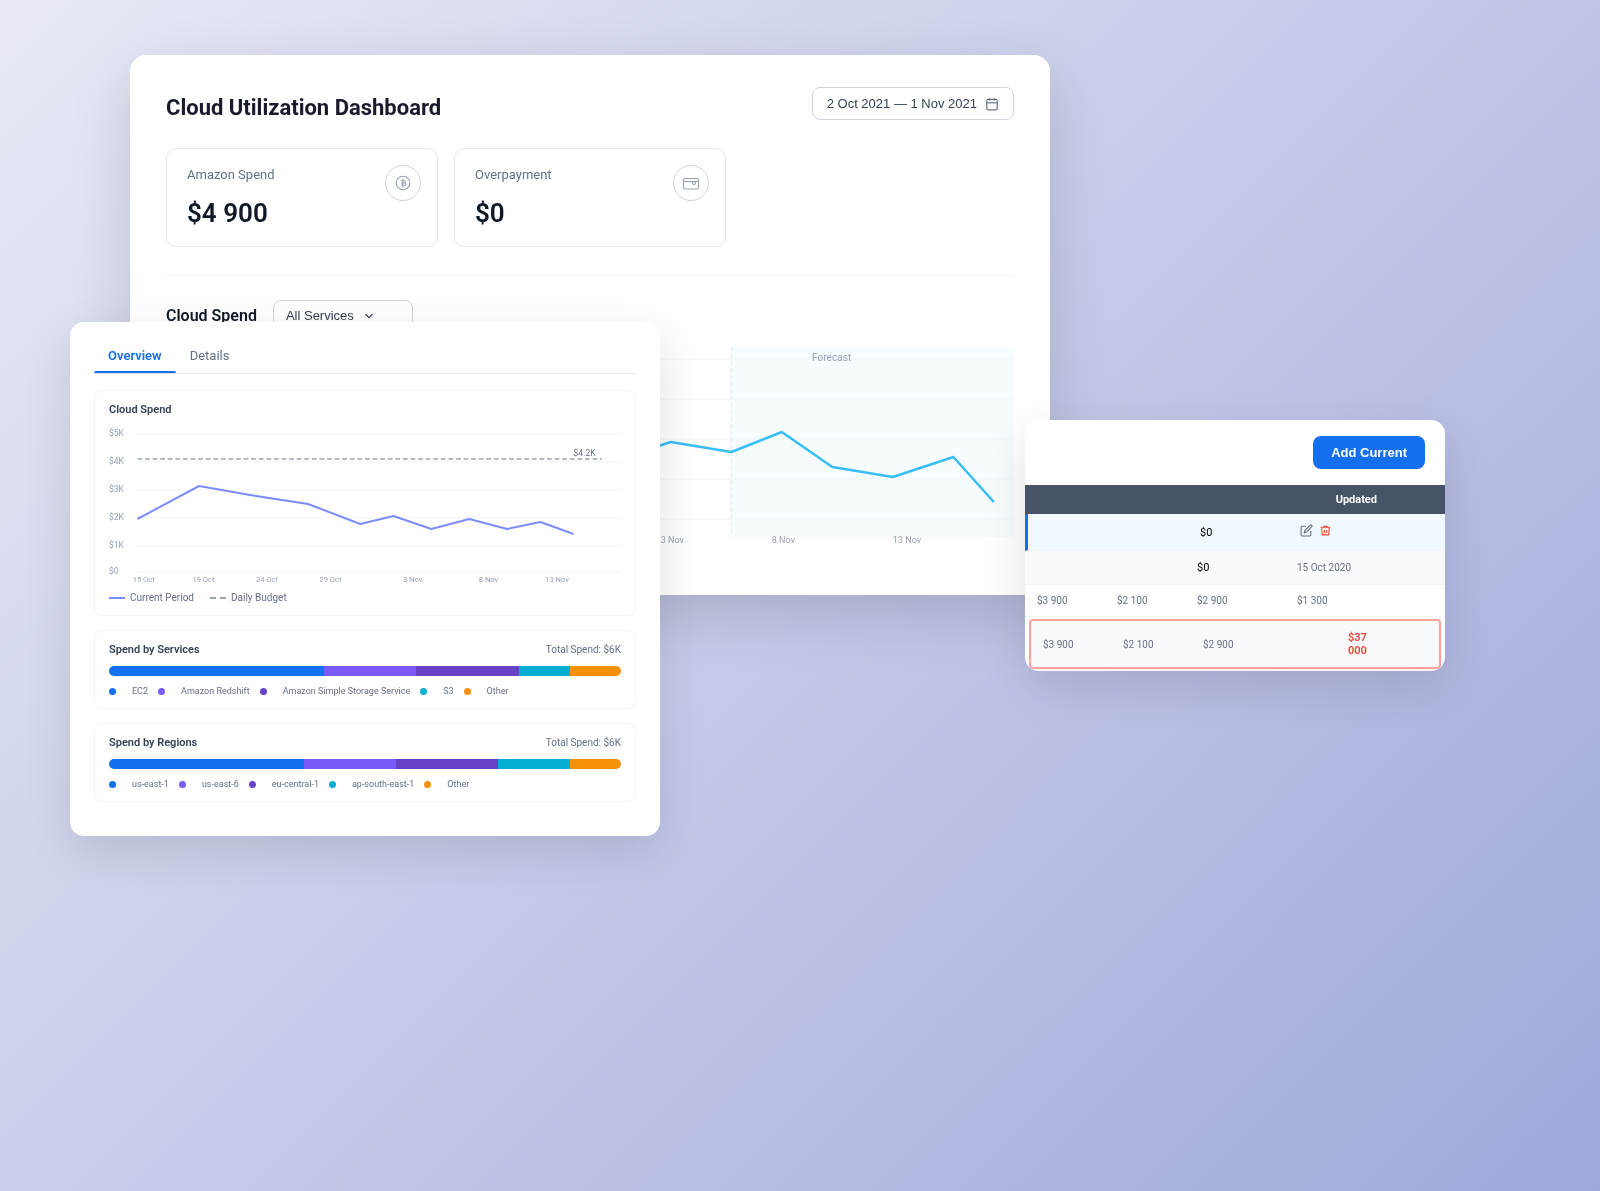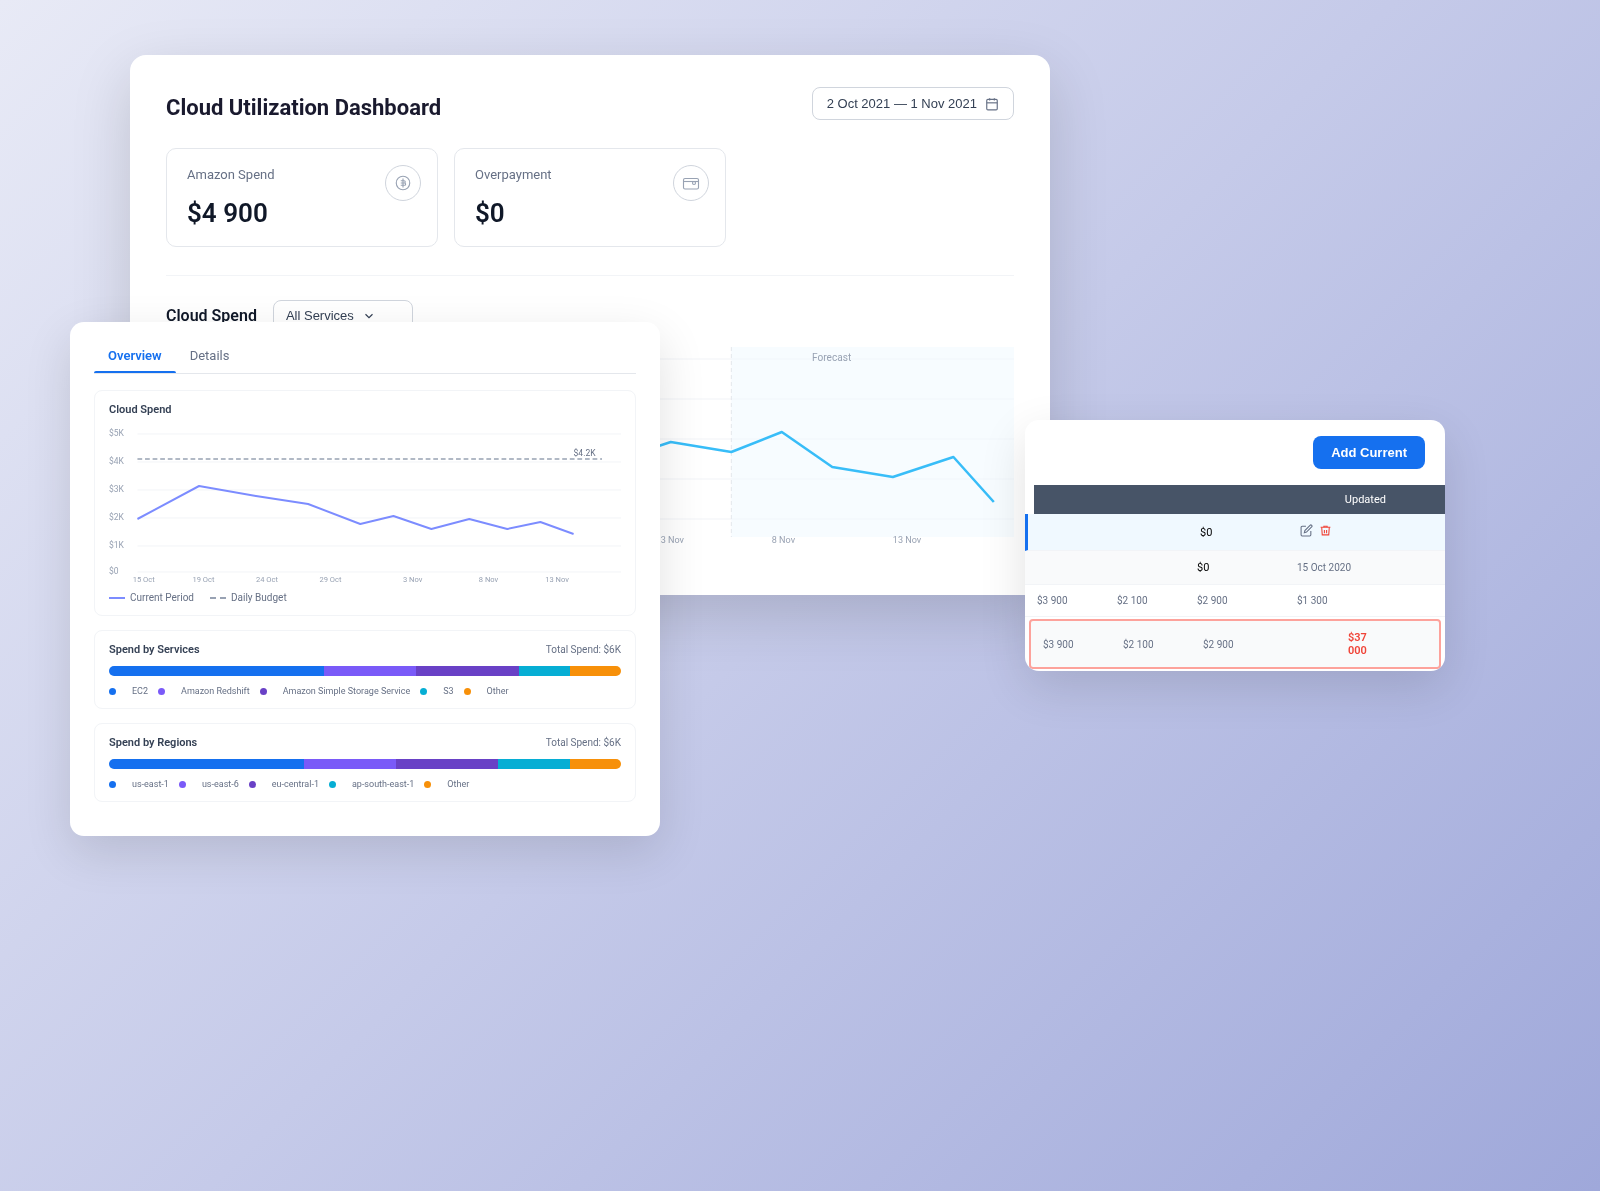--- a/index.html
+++ b/index.html
@@ -320,23 +320,22 @@
       font-weight: 600;
       cursor: pointer;
     }
 
     .table-header-row {
       display: grid;
       grid-template-columns: 80px 80px 100px 80px;
       background: #475467;
       color: #fff;
       font-size: 11px;
-      font-weight: 400;
+      font-weight: 700;
       padding: 8px 12px;
-      margin-left: 9px;
     }
 
     .table-row {
       display: grid;
       grid-template-columns: 80px 80px 100px 80px;
       padding: 10px 12px;
       font-size: 11px;
       border-bottom: 1px solid #f2f4f7;
       align-items: center;
     }

